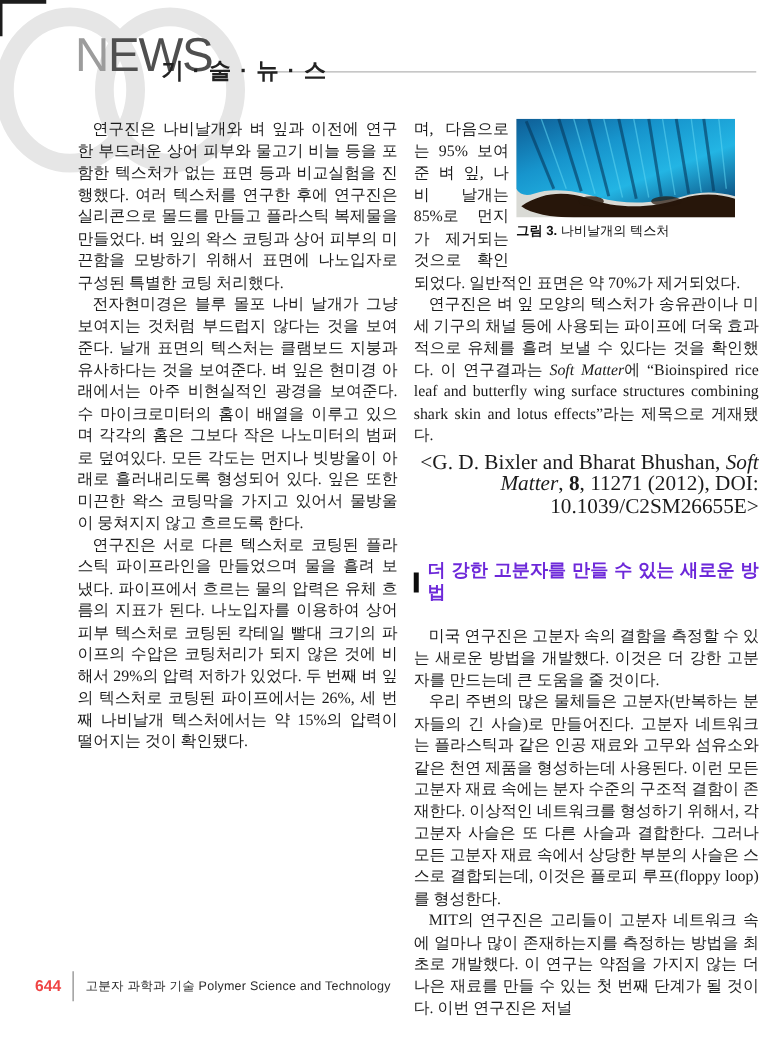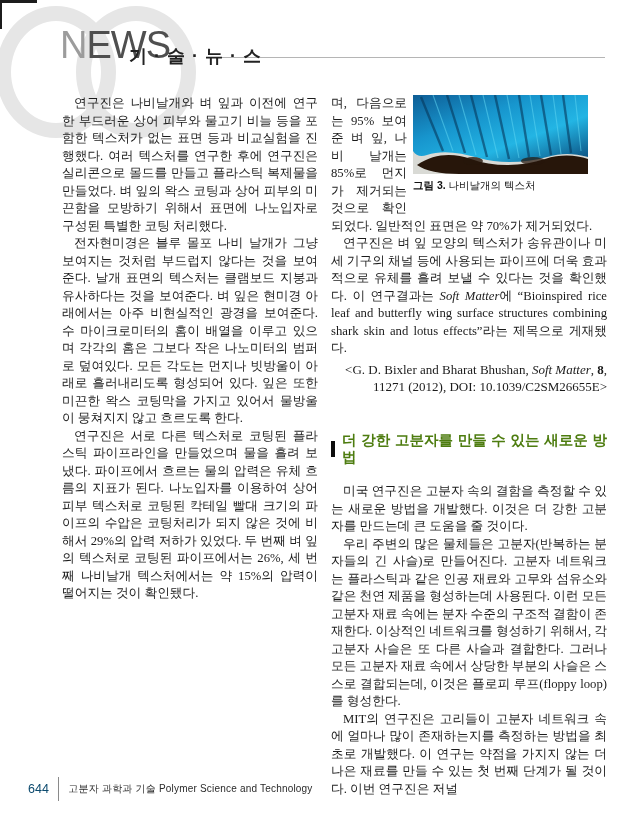--- a/index.html
+++ b/index.html
@@ -33,32 +33,32 @@
   .it{font-style:italic;}
   .bd{font-weight:bold;}
 
   
   figure.wingfig{float:right;width:194px;margin:0 0 24px 6px;}
   figure.wingfig svg{display:block;}
   figcaption{font-family:"Liberation Sans","DejaVu Sans",sans-serif;font-size:10.5px;line-height:15px;
              color:#111;margin-top:4px;text-align:left;}
   figcaption .cap-label{font-weight:bold;}
 
-  .citation{text-align:right;margin-top:3px !important;font-size:13px;}
+  .citation{text-align:right;margin-top:3px !important;font-size:17px;}
 
   
   .section-head{display:flex;align-items:center;gap:7px;margin:36px 0 17px 0;}
   .section-bar{width:4px;height:16px;background:#0d0d0d;flex:0 0 auto;}
   .section-title{font-family:"Liberation Sans","DejaVu Sans",sans-serif;font-size:14.5px;
-                 font-weight:bold;color:#4d7c0f;margin:0;line-height:1.2;}
+                 font-weight:bold;color:#6d28d9;margin:0;line-height:1.2;}
 
   
   .footer{position:absolute;left:28px;top:777px;display:flex;align-items:center;gap:9px;
           font-family:"Liberation Sans","DejaVu Sans",sans-serif;}
-  .page-num{font-size:12.5px;font-weight:normal;color:#0c4a6e;}
+  .page-num{font-size:12.5px;font-weight:bold;color:#ef4444;}
   .footer-divider{width:1.5px;height:24px;background:#8a8a8a;}
   .journal-name{font-size:10px;color:#2a2a2a;letter-spacing:0.2px;}
 </style>
 </head>
 <body>
 
 <div class="page">
 
   <div class="corner-h"></div>
   <div class="corner-v"></div>

